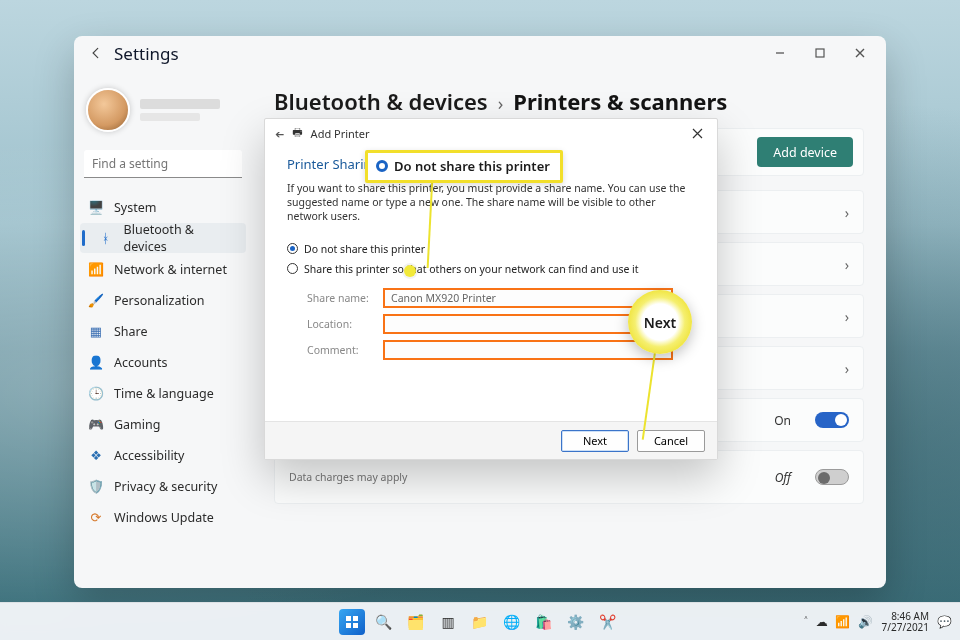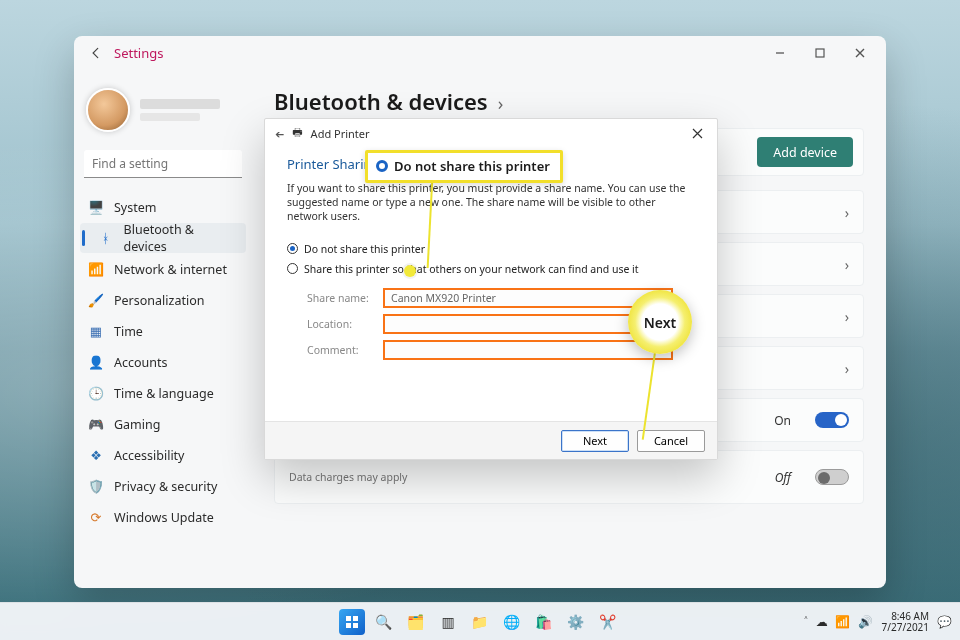--- a/index.html
+++ b/index.html
@@ -17,21 +17,21 @@
   }
 
   
   .window {
     position:absolute; left:74px; top:36px; width:812px; height:552px;
     background:#f6f7f8; border-radius:8px; box-shadow:0 16px 40px rgba(0,0,0,.22);
     display:flex; flex-direction:column;
   }
   .titlebar { height:34px; display:flex; align-items:center; padding:0 6px; }
   .titlebar .back { width:32px; height:32px; display:flex; align-items:center; justify-content:center; color:#555; cursor:pointer;}
-  .titlebar .title { font-size:13px; color:#be185d; margin-left:2px;}
+  .titlebar .title { font-size:17px; color:#0f172a; margin-left:2px;}
   .titlebar .spacer{flex:1;}
   .winbtn { width:40px; height:30px; display:flex; align-items:center; justify-content:center; color:#666; cursor:pointer;}
 
   .win-body{flex:1; display:flex;}
 
   
   .sidebar { width:178px; padding:8px 6px; display:flex; flex-direction:column; gap:4px;}
   .profile{display:flex; align-items:center; gap:10px; padding:10px 6px 14px 6px;}
   .avatar{width:44px;height:44px;border-radius:50%;background:radial-gradient(circle at 40% 35%,#f3c89a,#d49a63 60%,#8b5a2b 100%);border:2px solid #fff;box-shadow:0 0 6px rgba(0,0,0,.2);}
   .profile .name{height:10px;width:80px;background:#dcdcdc;border-radius:2px;margin-bottom:4px;}
@@ -171,21 +171,21 @@
           <div class="nav-item">
             <span class="ic" style="color: rgb(41, 176, 163);">📶</span>
             <span>Network &amp; internet</span>
           </div>
           <div class="nav-item">
             <span class="ic">🖌️</span>
             <span>Personalization</span>
           </div>
           <div class="nav-item">
             <span class="ic" style="color: rgb(59, 111, 179);">▦</span>
-            <span>Time</span>
+            <span>Share</span>
           </div>
           <div class="nav-item">
             <span class="ic">👤</span>
             <span>Accounts</span>
           </div>
           <div class="nav-item">
             <span class="ic" style="color: rgb(42, 160, 111);">🕒</span>
             <span>Time &amp; language</span>
           </div>
           <div class="nav-item">
@@ -204,20 +204,21 @@
             <span class="ic" style="color: rgb(214, 120, 42);">⟳</span>
             <span>Windows Update</span>
           </div>
         </div>
     </div>
 
     <div class="main">
       <div class="crumbs">
         <span class="a">Bluetooth &amp; devices</span>
         <span class="sep">›</span>
+        <span class="b">Printers &amp; scanners</span>
       </div>
 
       <div class="addrow">
         <button class="addbtn">Add device</button>
       </div>
 
       <div class="rows">
         <div class="row">
             <span class="lbl">&nbsp;</span>
             <span class="chev">›</span>

